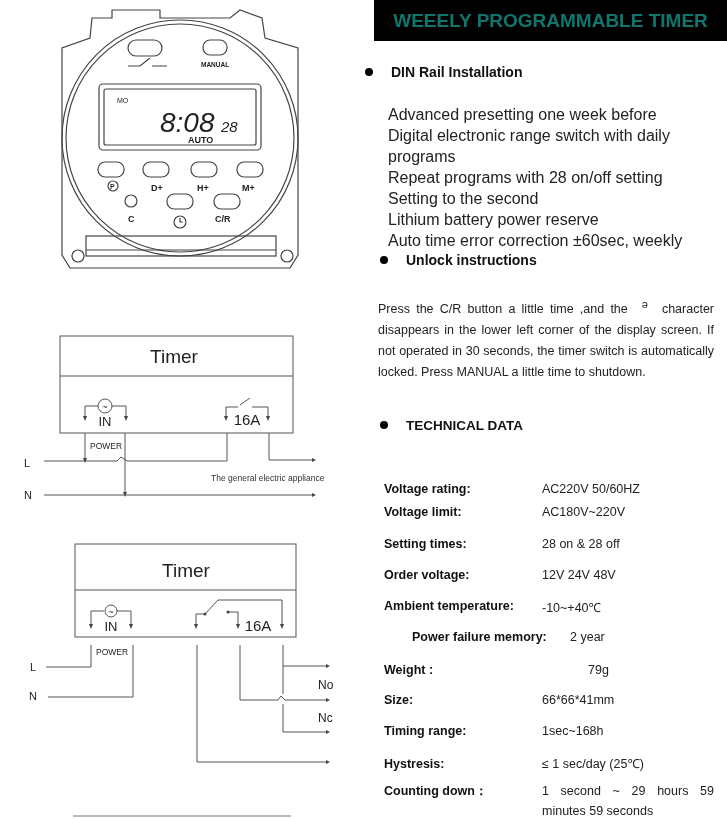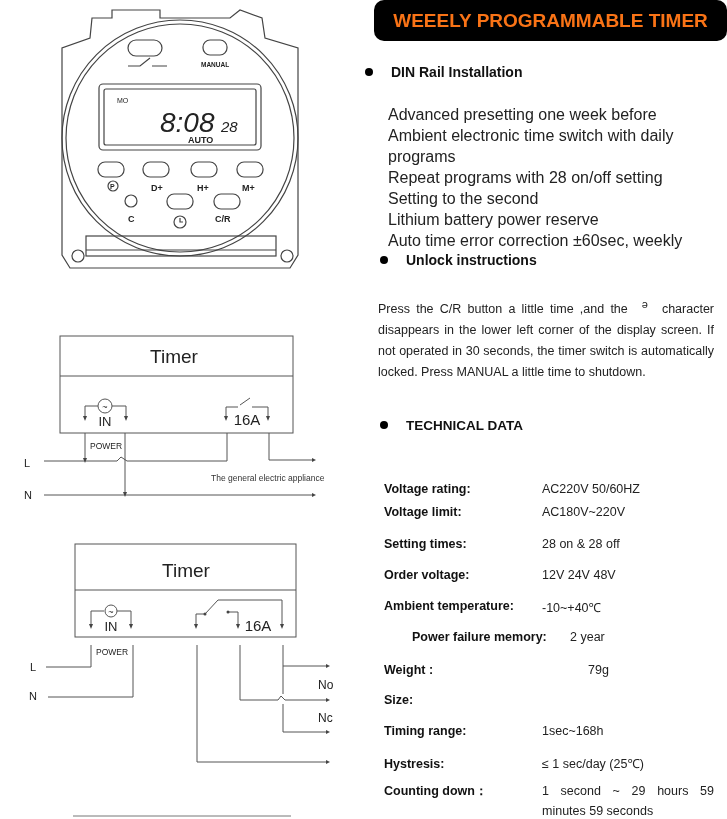--- a/index.html
+++ b/index.html
@@ -1,40 +1,40 @@
 <!DOCTYPE html>
 <html><head>
 <meta charset="utf-8">
 <style>
   html,body{margin:0;padding:0;background:#fff;}
   body{width:727px;height:819px;position:relative;overflow:hidden;font-family:"Liberation Sans",sans-serif;color:#222;}
   .abs{position:absolute;}
   svg text{font-family:"Liberation Sans",sans-serif;}
-  .title-bar{left:374px;top:0;width:353px;height:41px;background:#000;color:#f97316;font-weight:bold;font-size:19px;display:flex;align-items:center;justify-content:center;border-radius:10px;}
+  .title-bar{left:374px;top:0;width:353px;height:41px;background:#000;color:#0f766e;font-weight:bold;font-size:19px;display:flex;align-items:center;justify-content:center;}
   .head{font-weight:bold;font-size:14px;color:#111;}
   .bullet{display:inline-block;width:8px;height:8px;border-radius:50%;background:#000;margin-right:18px;vertical-align:middle;position:relative;top:-1px;}
   .feat{left:388px;font-size:16px;color:#222;line-height:21px;}
   .para{left:378px;top:299px;width:336px;font-size:12.5px;line-height:21px;text-align:justify;color:#222;}
   .sup{position:relative;top:-5px;font-size:11px;margin:0 14px;}
   .tech-row{left:384px;width:330px;font-size:12.5px;display:flex;}
   .tech-row .k{width:158px;font-weight:bold;color:#111;}
   .tech-row .v{flex:1;color:#222;}
 </style>
 </head>
 <body>
 
 <div class="abs title-bar">WEEELY PROGRAMMABLE TIMER</div>
 
 <div class="abs head" style="left:365px;top:64px;">
   <span class="bullet"></span><span>DIN Rail Installation</span>
 </div>
 
 <div class="abs feat" style="top:104px;">
   <div>Advanced presetting one week before</div>
-  <div>Ambient electronic time switch with daily programs</div>
+  <div>Digital electronic range switch with daily programs</div>
   <div>Repeat programs with 28 on/off setting</div>
   <div>Setting to the second</div>
   <div>Lithium battery power reserve</div>
   <div>Auto time error correction  ±60sec, weekly</div>
 </div>
 
 <div class="abs head" style="left:380px;top:252px;">
   <span class="bullet"></span><span>Unlock instructions</span>
 </div>
 
@@ -69,20 +69,21 @@
 <div class="abs tech-row" style="top:630px;margin-left:28px;">
     <span class="k">Power failure memory:</span>
     <span class="v">2 year</span>
   </div>
 <div class="abs tech-row" style="top:663px;gap:46px;">
     <span class="k">Weight :</span>
     <span class="v">79g</span>
   </div>
 <div class="abs tech-row" style="top:693px;">
     <span class="k">Size:</span>
+    <span class="v">66*66*41mm</span>
   </div>
 <div class="abs tech-row" style="top:724px;">
     <span class="k">Timing range:</span>
     <span class="v">1sec~168h</span>
   </div>
 <div class="abs tech-row" style="top:755px;align-items:center;">
     <span class="k">Hystresis:</span>
     <span class="v">≤  1 sec/day (25℃)</span>
   </div>
 <div class="abs tech-row" style="top:781px;line-height:20px;">

